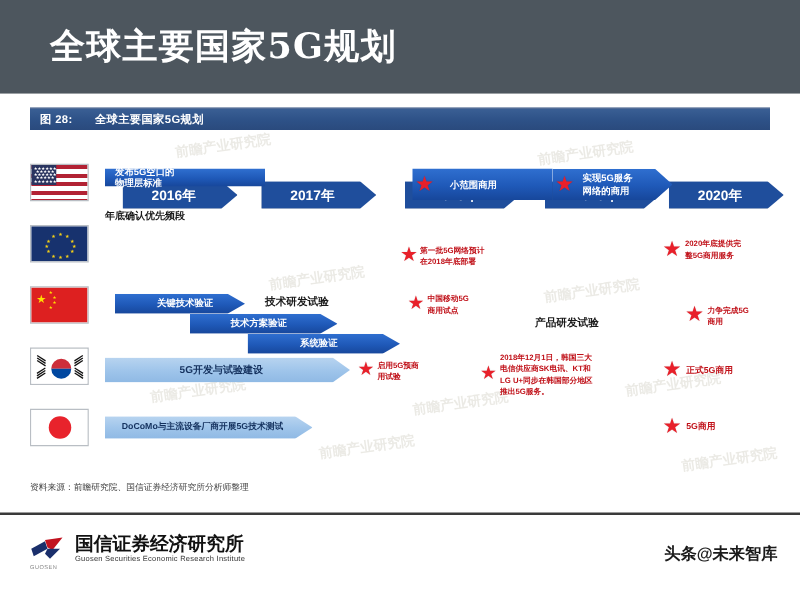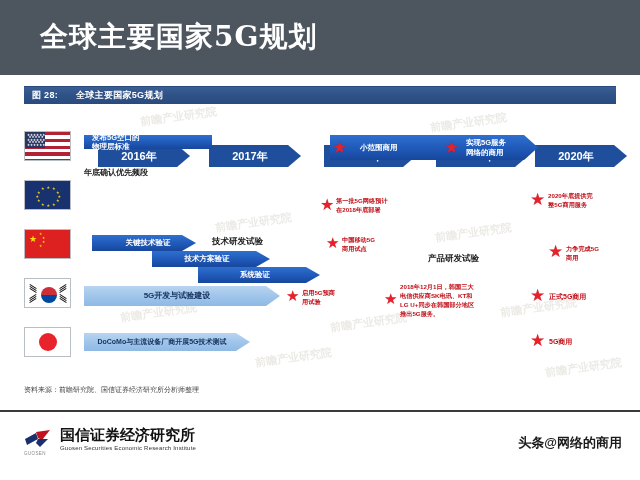--- a/index.html
+++ b/index.html
@@ -304,14 +304,14 @@
   <div class="logo-mark">
     <svg width="30" height="22" viewBox="0 0 30 22" xmlns="http://www.w3.org/2000/svg">
       <polygon points="1,11 12,5 14,11 3,17" fill="#1a2f6b"></polygon>
       <polygon points="12,4 26,2 18,12 14,10" fill="#c1121f"></polygon>
       <polygon points="14,11 24,11 16,19 12,15" fill="#1a2f6b"></polygon>
     </svg>
   </div>
   <div class="logo-gx">GUOSEN</div>
   <div class="logo-cn">国信证券经济研究所</div>
   <div class="logo-en">Guosen Securities Economic Research Institute</div>
-  <div class="toutiao">头条@网络的商用</div>
+  <div class="toutiao">头条@未来智库</div>
 </div>
 
 </body></html>

